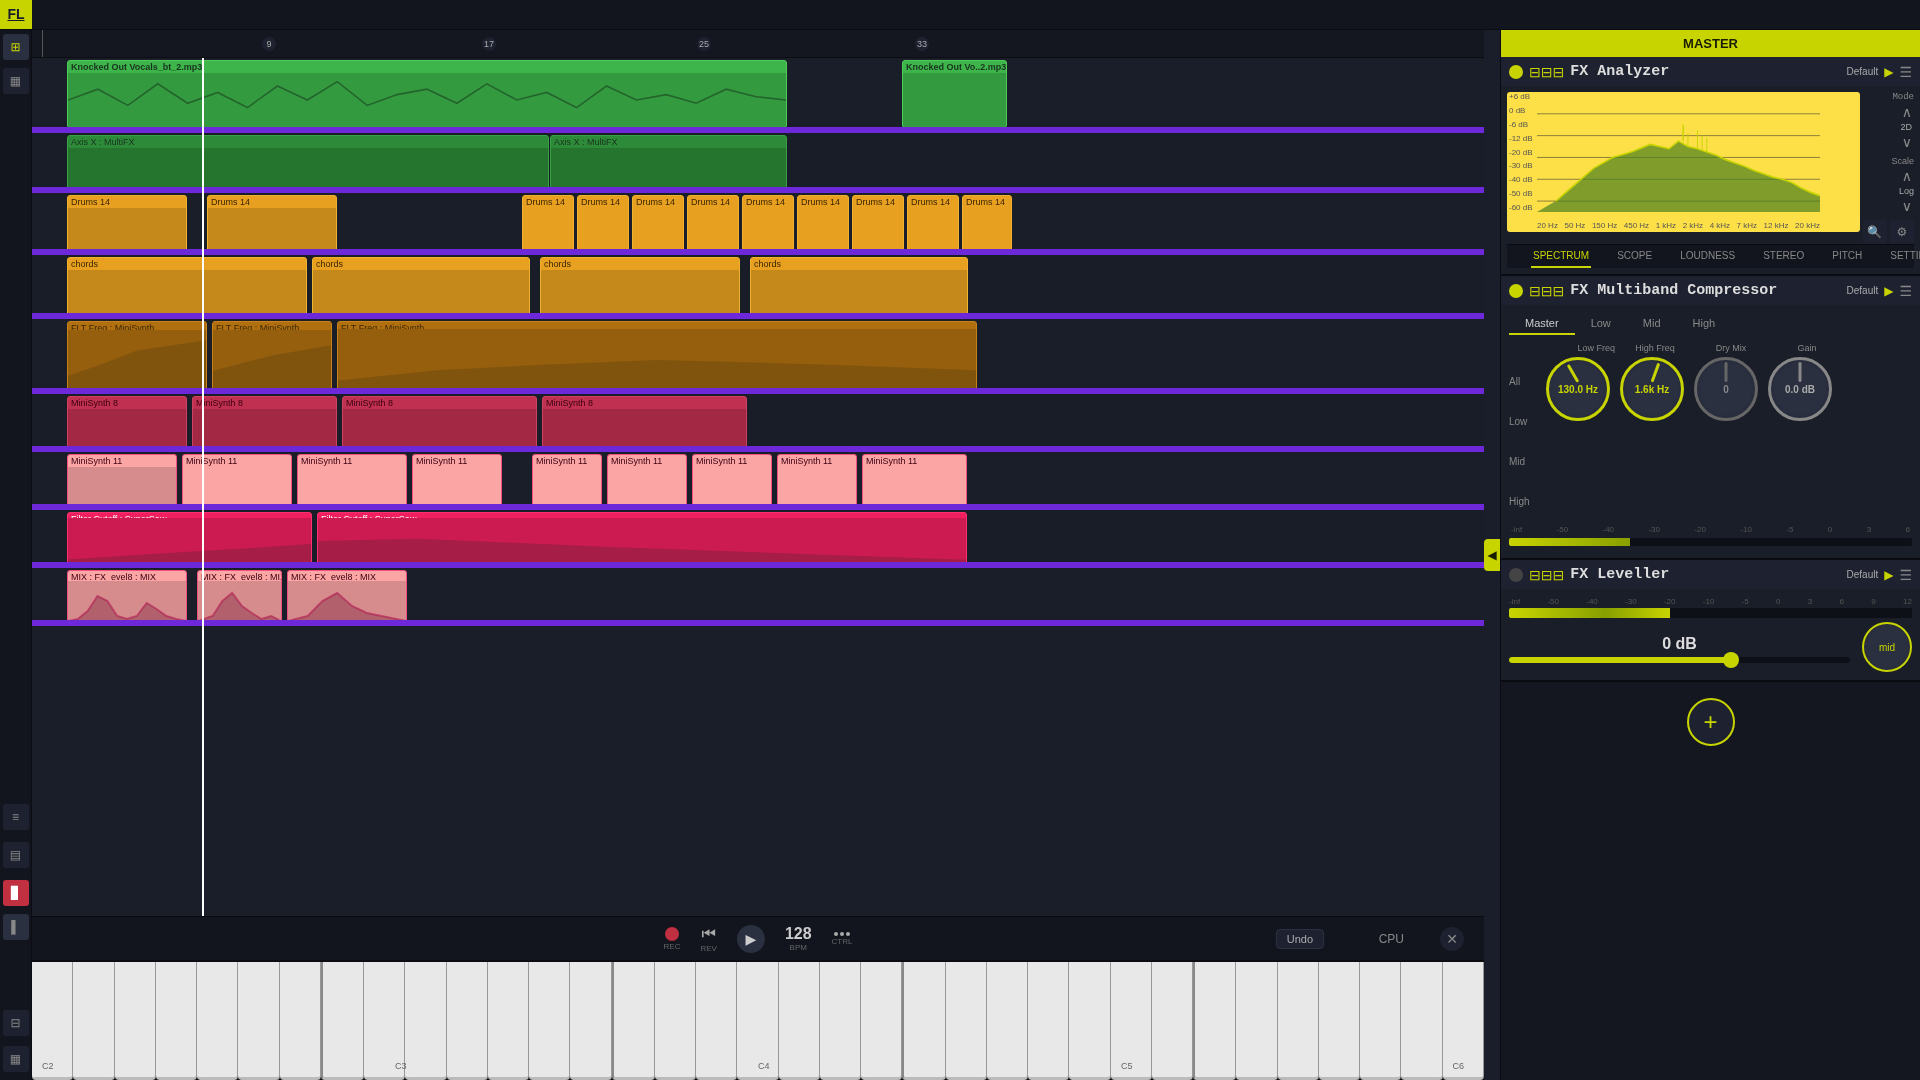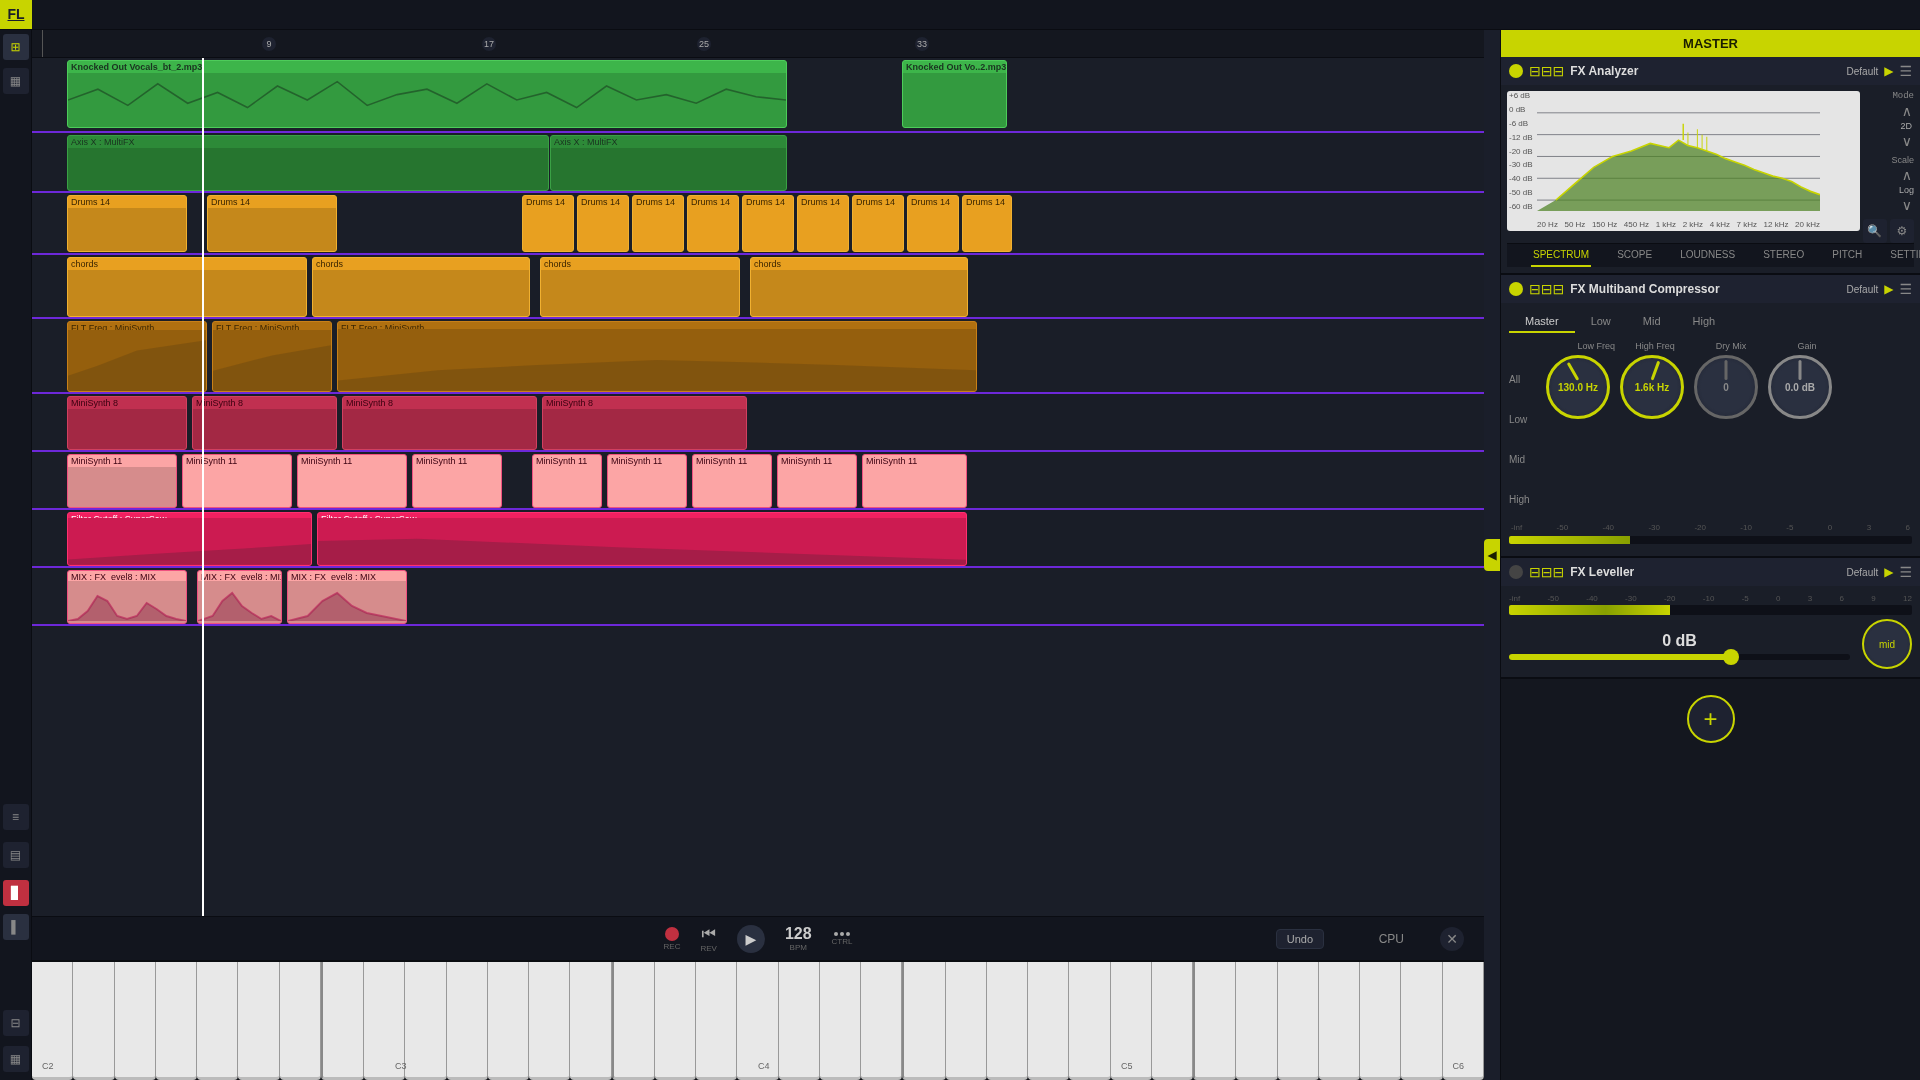--- a/index.html
+++ b/index.html
@@ -99,21 +99,21 @@
       width: 14px; height: 14px;
       background: #1e2230;
       border-radius: 50%;
       display: flex; align-items: center; justify-content: center;
       font-size: 9px; color: #aaa;
       margin-bottom: 2px;
     }
     .track-row {
       display: flex;
       height: 60px;
-      border-bottom: 2px solid #6d28d9;
+      border-bottom: 6px solid #6d28d9;
       position: relative;
       justify-content: flex-end;
     }
     .track-row.tall { height: 75px; }
 
     .track-content {
       flex: 1;
       position: relative;
       overflow: hidden;
     }
@@ -339,23 +339,24 @@
     }
     .fx-power.off {
       background: #444;
     }
     .fx-eq-icon {
       color: #c8d400;
       font-size: 14px;
     }
     .fx-name {
       flex: 1;
-      font-size: 12px;
+      font-size: 15px;
       color: #ddd;
       font-weight: bold;
+      font-family: Liberation Mono, monospace;
     }
     .fx-default {
       color: #aaa;
       font-size: 10px;
     }
     .fx-arrow {
       color: #c8d400;
       font-size: 12px;
     }
     .fx-menu {
@@ -363,21 +364,21 @@
       font-size: 14px;
       cursor: pointer;
     }
 
     
     .fx-analyzer-body {
       background: #1a1e28;
       padding: 6px;
     }
     .spectrum-display {
-      background: #e5e5e5;
+      background: #fde047;
       height: 140px;
       border-radius: 3px;
       position: relative;
       overflow: hidden;
       margin-bottom: 4px;
     }
     .spectrum-labels-left {
       position: absolute;
       left: 2px;
       top: 0;

